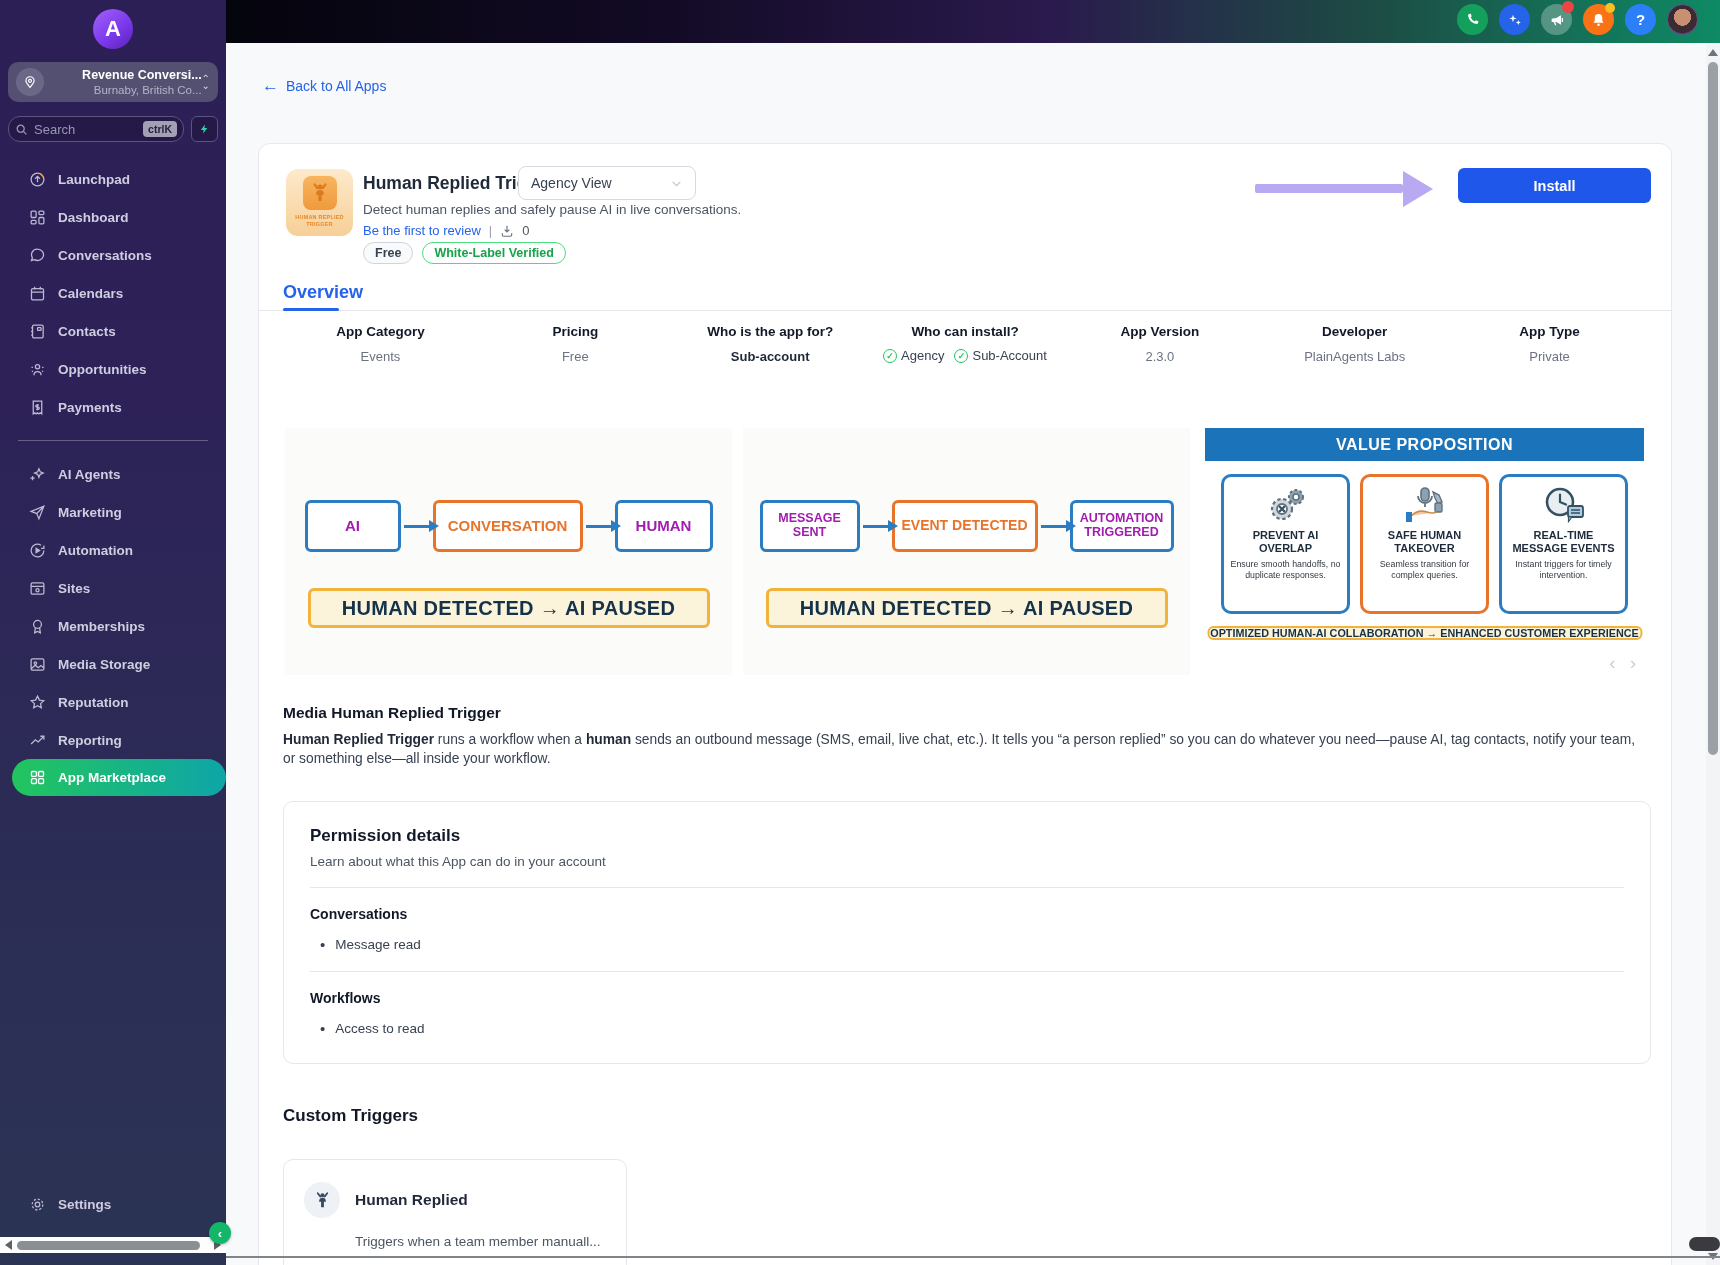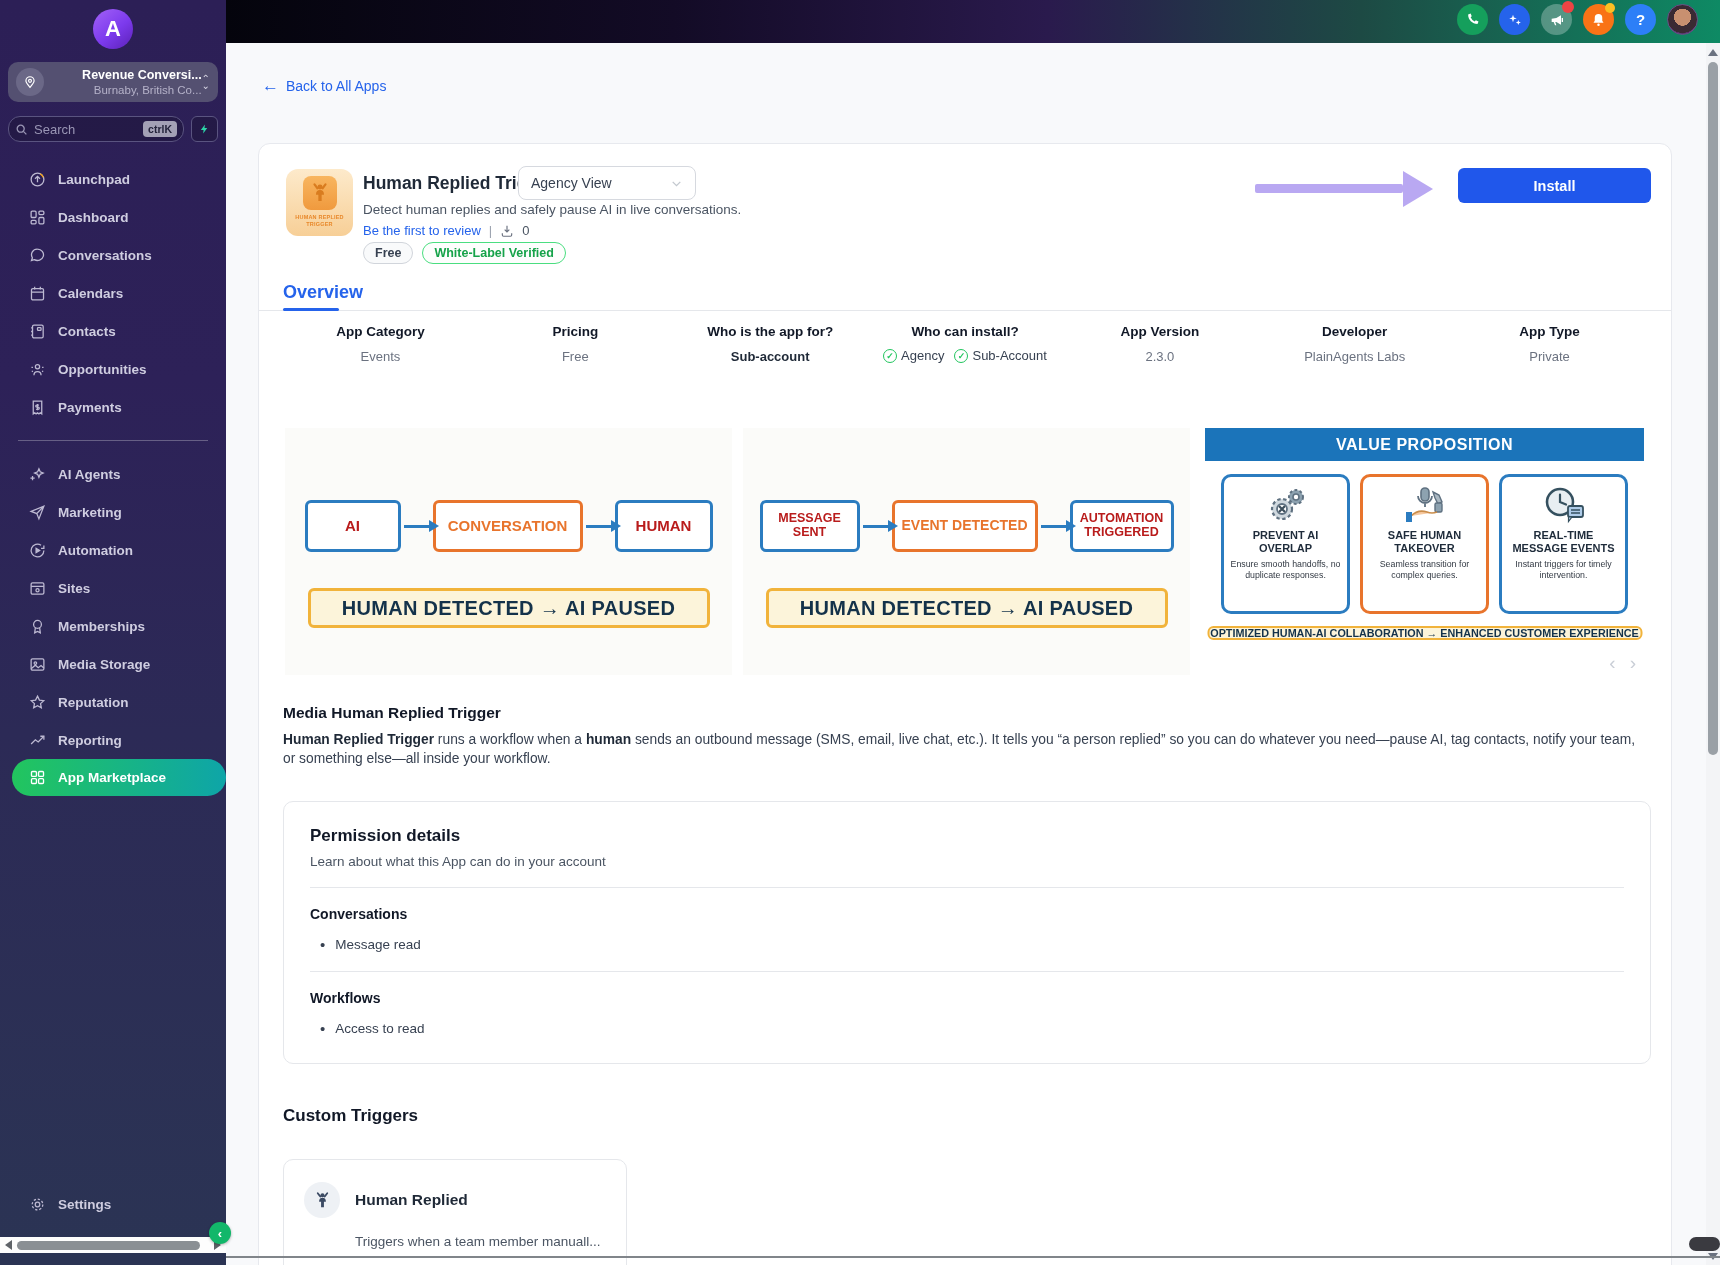--- a/index.html
+++ b/index.html
@@ -98,21 +98,21 @@
   .info-value { font-size:13px; color:#6b7280; margin-top:10px; }
   .info-value.strong { color:#1f2937; font-weight:600; }
   .check-group { display:flex; gap:10px; justify-content:center; margin-top:9px; font-size:13px; color:#374151; }
   .check-item { display:flex; align-items:center; gap:4px; }
   .check-circ { width:14px; height:14px; border-radius:50%; border:1.5px solid #22c55e; color:#22c55e; font-size:9px; display:flex; align-items:center; justify-content:center; font-weight:700; }
 
   
   .shots { position:absolute; left:26px; top:284px; display:flex; gap:11px; }
   .shot { width:447px; height:247px; background:#fbfbf9; position:relative; overflow:hidden; }
   .flow-row { position:absolute; left:0; top:72px; width:100%; display:flex; align-items:center; justify-content:center; }
-  .fbox { border:3px solid #2b7cc0; color:#b91c1c; border-radius:6px; background:#fff; font-weight:800; font-size:15px;
+  .fbox { border:3px solid #2b7cc0; color:#a21caf; border-radius:6px; background:#fff; font-weight:800; font-size:15px;
     display:flex; align-items:center; justify-content:center; text-align:center; height:52px; line-height:1.1; padding:0 6px; }
   .fbox.orange { border-color:#e8742c; color:#e8742c; }
   .fbox.small { font-size:12.5px; }
   .farrow { width:26px; height:3px; background:#2b7cc0; position:relative; margin:0 3px; }
   .farrow::after { content:""; position:absolute; right:-9px; top:-5px; border-top:6.5px solid transparent; border-bottom:6.5px solid transparent; border-left:10px solid #2b7cc0; }
   .fbanner { position:absolute; left:50%; transform:translateX(-50%); top:160px; width:402px; height:40px;
     border:3px solid #f1b33b; background:#fcf4da; border-radius:6px; color:#14324a; font-weight:800; font-size:20px;
     display:flex; align-items:center; justify-content:center; letter-spacing:0.3px; }
 
   .vp-header { position:absolute; left:4px; top:0; width:439px; height:33px; background:#1b74ba; color:#fff; font-weight:800;

